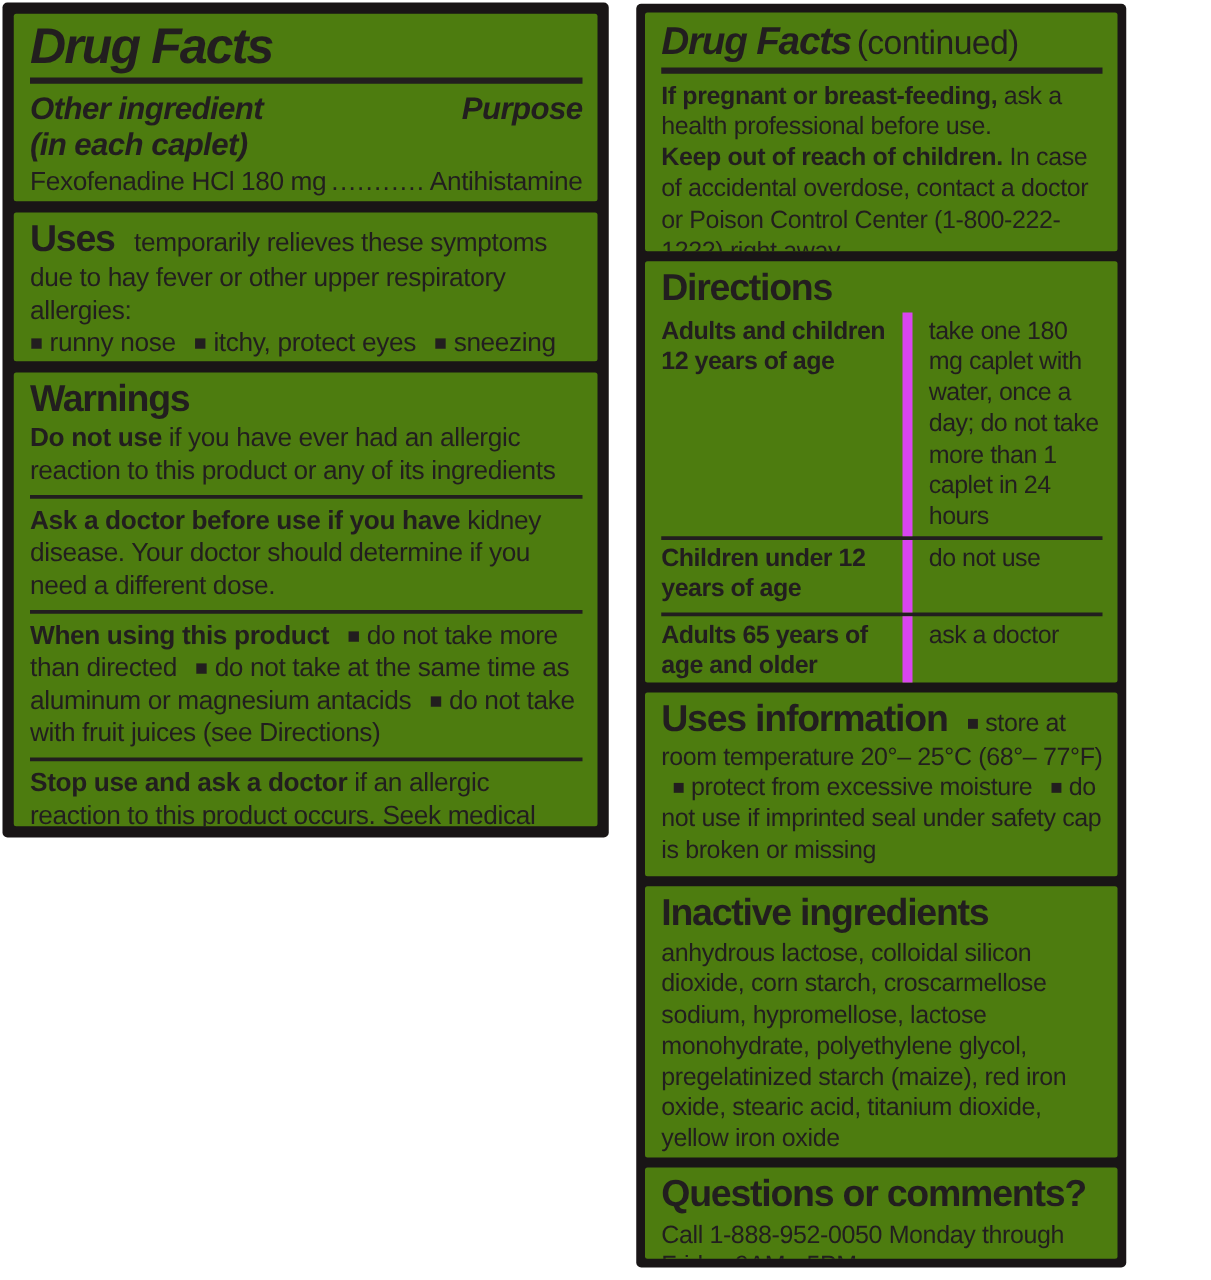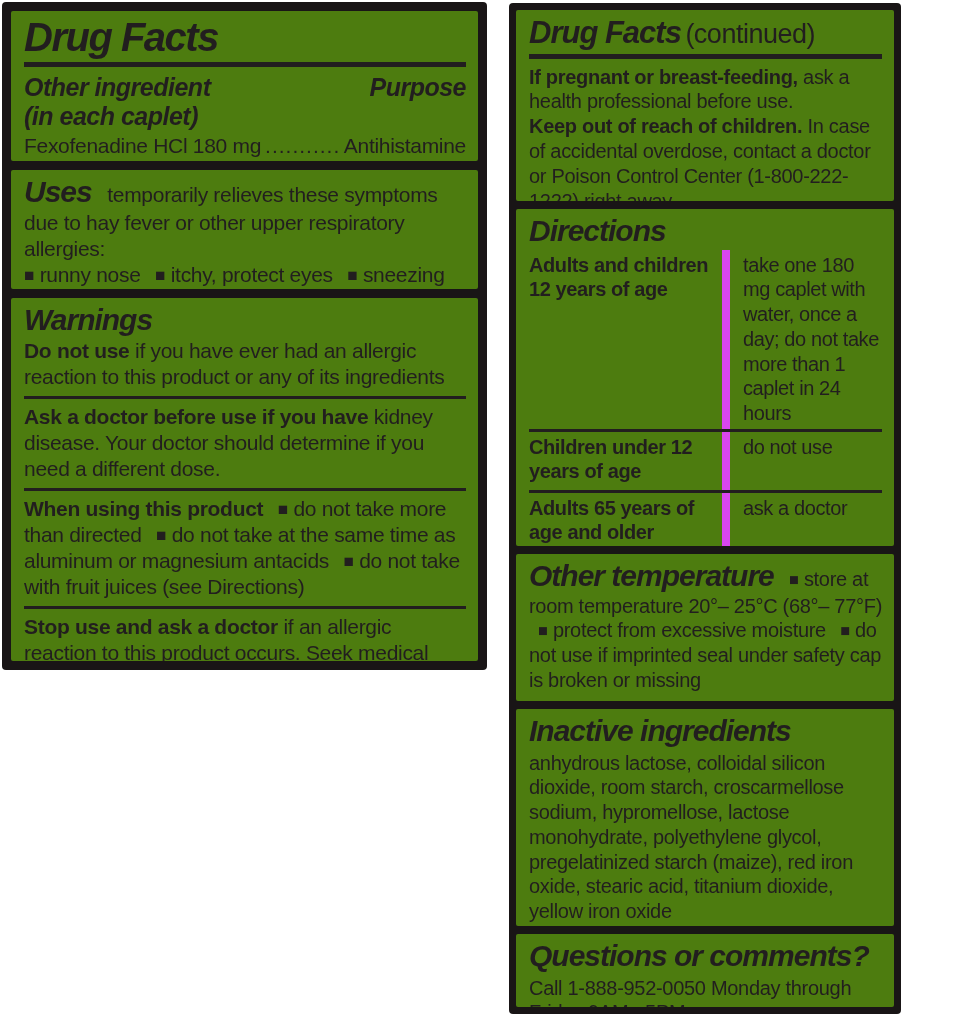--- a/index.html
+++ b/index.html
@@ -32,21 +32,21 @@
   .h-main {
     font-size:40px; font-weight:bold; font-style:italic;
     letter-spacing:-1.5px; line-height:1.08;
   }
   .h-main-right {
     font-size:31px; font-weight:bold; font-style:italic;
     letter-spacing:-1px; line-height:1.15;
   }
   .h-suffix { font-size:27px; font-weight:normal; font-style:normal; letter-spacing:-0.5px; }
   .h-sec {
-    font-size:30px; font-weight:bold; font-style:italic;
+    font-size:30px; font-weight:bold; 
     letter-spacing:-1px; line-height:1.15;
   }
   .h-sec-inline { display:inline; margin-right:10px; }
   .h-sub {
     font-size:25px; font-weight:bold; font-style:italic;
     letter-spacing:-0.5px; line-height:1.15;
   }
   .body-l { font-size:21px; line-height:1.24; letter-spacing:-0.3px; }
   .body-r { font-size:20px; line-height:1.24; letter-spacing:-0.3px; }
   .lead { font-weight:bold; }
@@ -179,33 +179,33 @@
       </div>
       <div class="drow">
         <div class="dwho">Consumers with kidney disease</div>
         <div class="dins">ask a doctor</div>
       </div>
     </div>
   </div>
 
   <div class="panel" id="rp3">
     <p class="para body-r">
-      <span class="h-sec h-sec-inline">Other temperature</span>
+      <span class="h-sec h-sec-inline">Uses information</span>
       <span class="sq">■</span>
       <span>store at room temperature 20°– 25°C (68°– 77°F)</span>
       <span class="sq b-gap">■</span>
       <span>protect from excessive moisture</span>
       <span class="sq b-gap">■</span>
       <span>do not use if imprinted seal under safety cap is broken or missing</span>
     </p>
   </div>
 
   <div class="panel" id="rp4">
     <div class="h-sec">Inactive ingredients</div>
-    <p class="para body-r mt2">anhydrous lactose, colloidal silicon dioxide, room starch, croscarmellose sodium, hypromellose, lactose monohydrate, polyethylene glycol, pregelatinized starch (maize), red iron oxide, stearic acid, titanium dioxide, yellow iron oxide</p>
+    <p class="para body-r mt2">anhydrous lactose, colloidal silicon dioxide, corn starch, croscarmellose sodium, hypromellose, lactose monohydrate, polyethylene glycol, pregelatinized starch (maize), red iron oxide, stearic acid, titanium dioxide, yellow iron oxide</p>
   </div>
 
   <div class="panel" id="rp5">
     <div class="h-sec">Questions or comments?</div>
     <p class="para body-r mt2">Call 1-888-952-0050 Monday through Friday 9AM - 5PM</p>
   </div>
 
 </div>
 
 </body></html>

